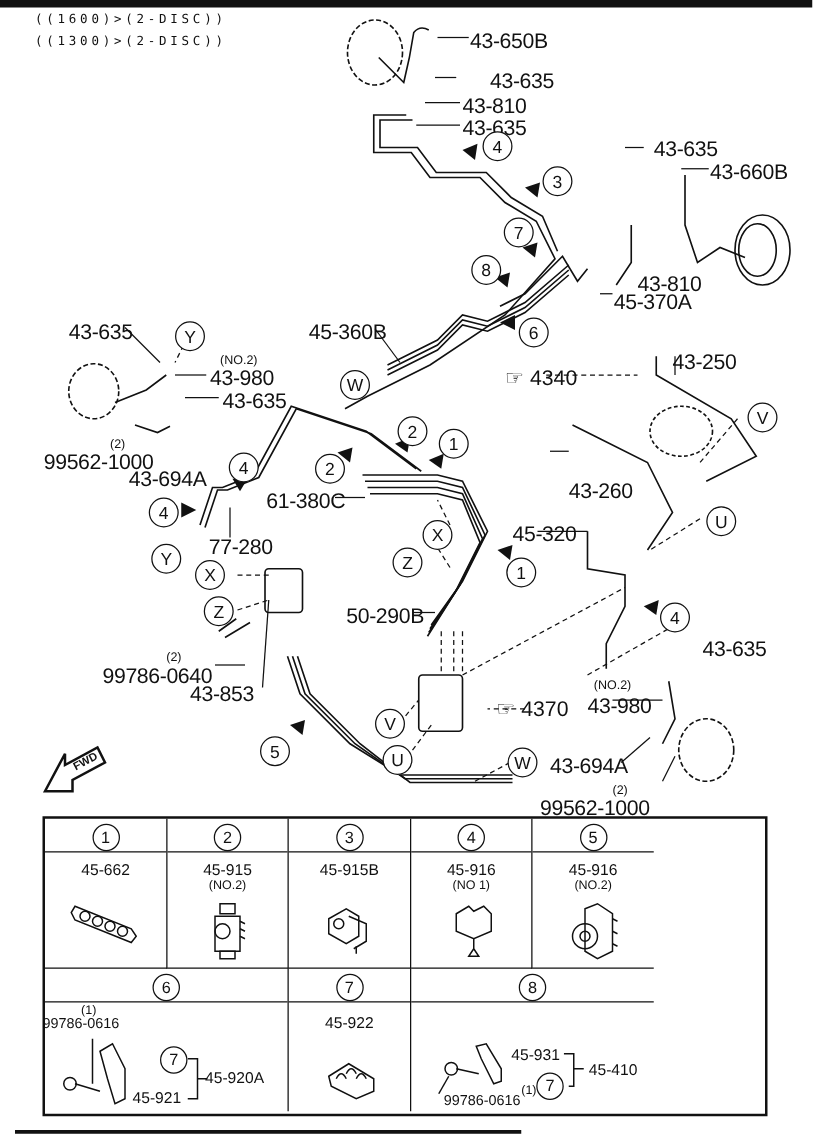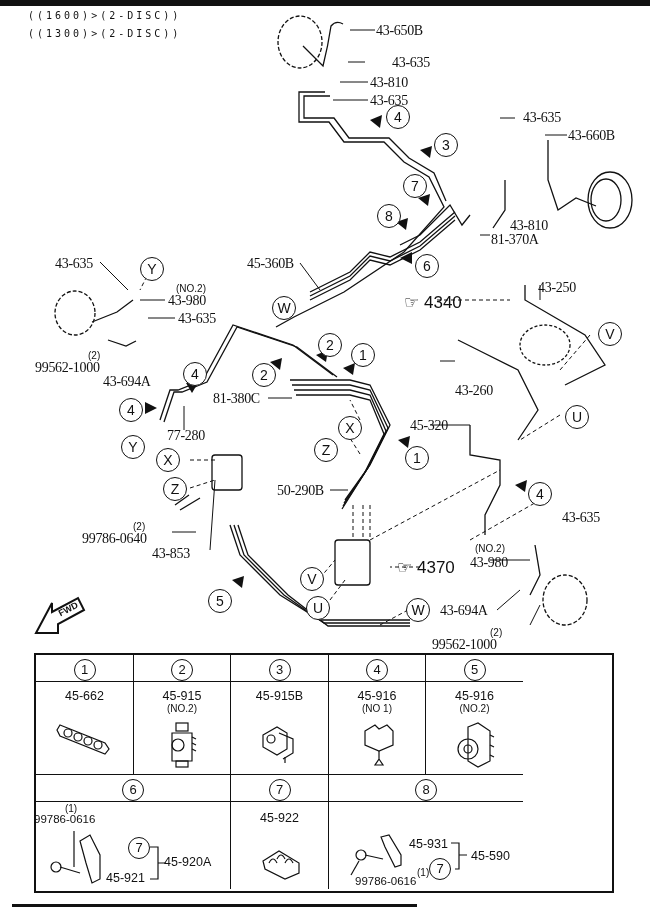--- a/index.html
+++ b/index.html
@@ -1,20 +1,20 @@
 <!DOCTYPE html>
 <html><head>
 <meta charset="utf-8">
 <style>
   html,body{margin:0;padding:0;background:#fff;}
   body{width:650px;height:913px;position:relative;overflow:hidden;font-family:"Liberation Sans",sans-serif;color:#111;}
   .topbar{position:absolute;left:0;top:0;width:650px;height:6px;background:#111;}
   .botbar{position:absolute;left:12px;top:904px;width:405px;height:3px;background:#111;}
   .hdr{position:absolute;left:28px;font-size:10px;letter-spacing:3px;font-family:"DejaVu Sans Mono",monospace;}
-  .lbl{position:absolute;font-size:14px;letter-spacing:-0.3px;white-space:nowrap;font-family:Liberation Serif, serif;}
+  .lbl{position:absolute;font-size:17px;letter-spacing:-0.3px;white-space:nowrap;}
   .sm{position:absolute;font-size:10px;white-space:nowrap;}
   .big{position:absolute;font-size:17px;white-space:nowrap;}
   .circ{position:absolute;width:22px;height:22px;border:1.5px solid #111;border-radius:50%;font-size:14px;text-align:center;line-height:22px;background:#fff;}
   svg.draw{position:absolute;left:0;top:0;}
   .tbl{position:absolute;left:34px;top:653px;width:576px;height:236px;border:2px solid #111;}
   .cell{position:absolute;border-right:1.5px solid #111;border-bottom:1.5px solid #111;box-sizing:border-box;}
   .cell .hc{position:absolute;left:50%;top:4px;transform:translateX(-50%);width:20px;height:20px;border:1.5px solid #111;border-radius:50%;text-align:center;line-height:20px;font-size:13px;}
   .cell .pn{position:absolute;left:0;right:0;text-align:center;font-size:12.5px;}
   .cell .nt{position:absolute;left:0;right:0;text-align:center;font-size:10px;}
 </style>
@@ -144,33 +144,33 @@
 
 <div class="sm" style="left:58px;top:604px;font-size:9px;font-weight:bold;transform:rotate(-28deg);">FWD</div>
 
 <div class="lbl" style="left:376px;top:23px">43-650B</div>
 <div class="lbl" style="left:392px;top:55px">43-635</div>
 <div class="lbl" style="left:370px;top:75px">43-810</div>
 <div class="lbl" style="left:370px;top:93px">43-635</div>
 <div class="lbl" style="left:523px;top:110px">43-635</div>
 <div class="lbl" style="left:568px;top:128px">43-660B</div>
 <div class="lbl" style="left:510px;top:218px">43-810</div>
-<div class="lbl" style="left:491px;top:232px">81-370A</div>
+<div class="lbl" style="left:491px;top:232px">45-370A</div>
 <div class="lbl" style="left:247px;top:256px">45-360B</div>
 <div class="lbl" style="left:55px;top:256px">43-635</div>
 <div class="sm" style="left:176px;top:283px">(NO.2)</div>
 <div class="lbl" style="left:168px;top:293px">43-980</div>
 <div class="lbl" style="left:178px;top:311px">43-635</div>
 <div class="sm" style="left:88px;top:350px">(2)</div>
 <div class="lbl" style="left:35px;top:360px">99562-1000</div>
 <div class="lbl" style="left:103px;top:374px">43-694A</div>
 <div class="lbl" style="left:538px;top:280px">43-250</div>
 <div class="big" style="left:404px;top:292px"><span>☞</span> <span>4340</span></div>
 <div class="lbl" style="left:455px;top:383px">43-260</div>
-<div class="lbl" style="left:213px;top:391px">81-380C</div>
+<div class="lbl" style="left:213px;top:391px">61-380C</div>
 <div class="lbl" style="left:167px;top:428px">77-280</div>
 <div class="lbl" style="left:410px;top:418px">45-320</div>
 <div class="lbl" style="left:277px;top:483px">50-290B</div>
 <div class="lbl" style="left:562px;top:510px">43-635</div>
 <div class="sm" style="left:475px;top:543px">(NO.2)</div>
 <div class="lbl" style="left:470px;top:555px">43-980</div>
 <div class="big" style="left:397px;top:557px"><span>☞</span> <span>4370</span></div>
 <div class="sm" style="left:133px;top:521px">(2)</div>
 <div class="lbl" style="left:82px;top:531px">99786-0640</div>
 <div class="lbl" style="left:152px;top:546px">43-853</div>
@@ -315,19 +315,19 @@
           <path d="M16 22 l18 4"></path>
           <path d="M32 4 l8 -2 l12 20 v10 l-6 2 l-10 -20 z"></path>
           <path d="M10 28 l-8 14"></path>
         </g>
       </svg>
     <div class="pn" style="top:62px;left:80px;right:auto;">45-931</div>
     <div class="circ" style="left:100px;top:83px;width:20px;height:20px;line-height:20px;font-size:13px;">7</div>
     <svg style="position:absolute;left:122px;top:66px" width="20" height="34">
         <path d="M0 2 h8 v26 h-4 M8 14 h8" fill="none" stroke="#111" stroke-width="1.2"></path>
       </svg>
-    <div class="pn" style="top:74px;left:142px;right:auto;">45-590</div>
+    <div class="pn" style="top:74px;left:142px;right:auto;">45-410</div>
     <div class="nt" style="top:92px;left:88px;right:auto;">(1)</div>
     <div class="pn" style="top:100px;left:26px;right:auto;font-size:11.5px;">99786-0616</div>
   </div>
 </div>
 
 <div class="botbar"></div>
 
 </body></html>

